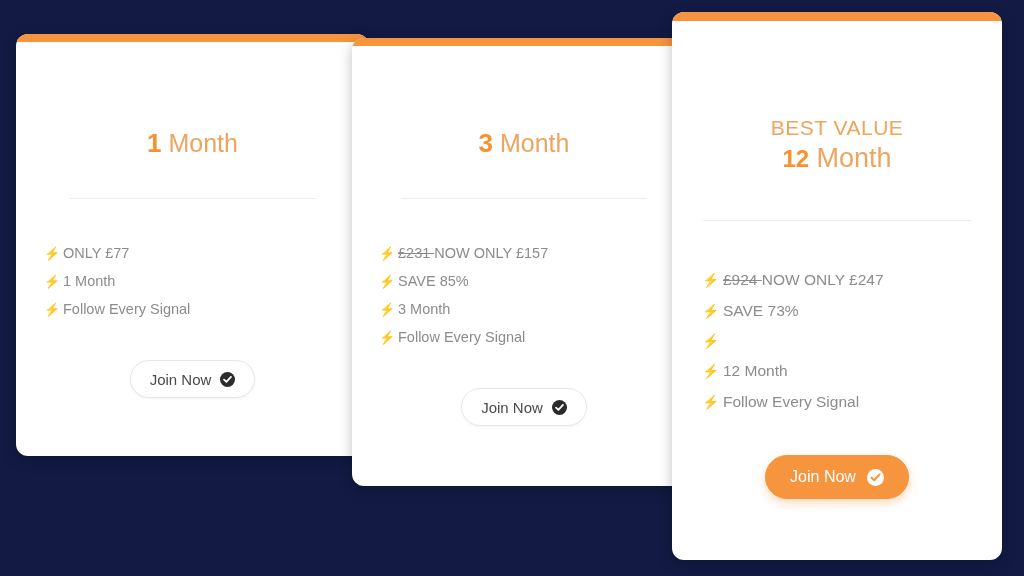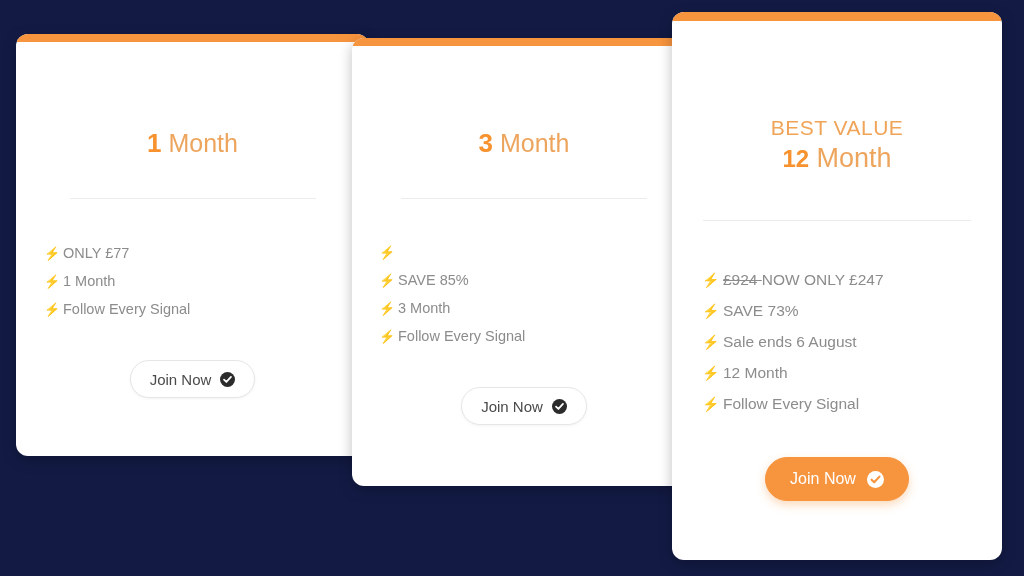--- a/index.html
+++ b/index.html
@@ -236,20 +236,21 @@
         <div class="plan-title">
           <span class="plan-num">3</span><span class="plan-word">&nbsp;Month</span>
         </div>
       </div>
 
       <hr class="divider">
 
       <ul class="features">
         <li>
           <span class="bolt">⚡</span>
+          <span class="feat-text"><span class="struck">£231&nbsp;</span><span>NOW ONLY £157</span></span>
         </li>
         <li>
           <span class="bolt">⚡</span>
           <span class="feat-text"><span>SAVE 85%</span></span>
         </li>
         <li>
           <span class="bolt">⚡</span>
           <span class="feat-text"><span>3 Month</span></span>
         </li>
         <li>
@@ -290,21 +291,20 @@
         <li>
           <span class="bolt">⚡</span>
           <span class="feat-text"><span class="struck">£924&nbsp;</span><span>NOW ONLY £247</span></span>
         </li>
         <li>
           <span class="bolt">⚡</span>
           <span class="feat-text"><span>SAVE 73%</span></span>
         </li>
         <li>
           <span class="bolt">⚡</span>
-          <span class="feat-text"><span>Sale ends 6 August</span></span>
         </li>
         <li>
           <span class="bolt">⚡</span>
           <span class="feat-text"><span>12 Month</span></span>
         </li>
         <li>
           <span class="bolt">⚡</span>
           <span class="feat-text"><span>Follow Every Signal</span></span>
         </li>
       </ul>

